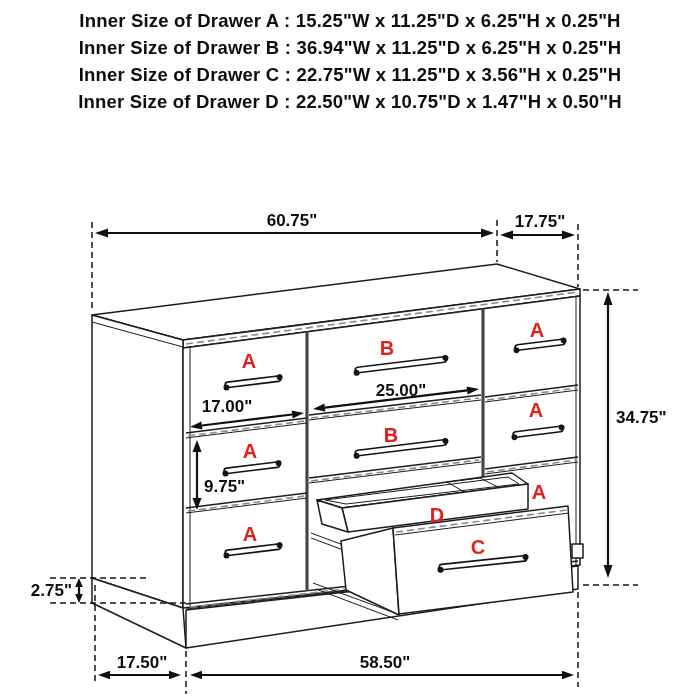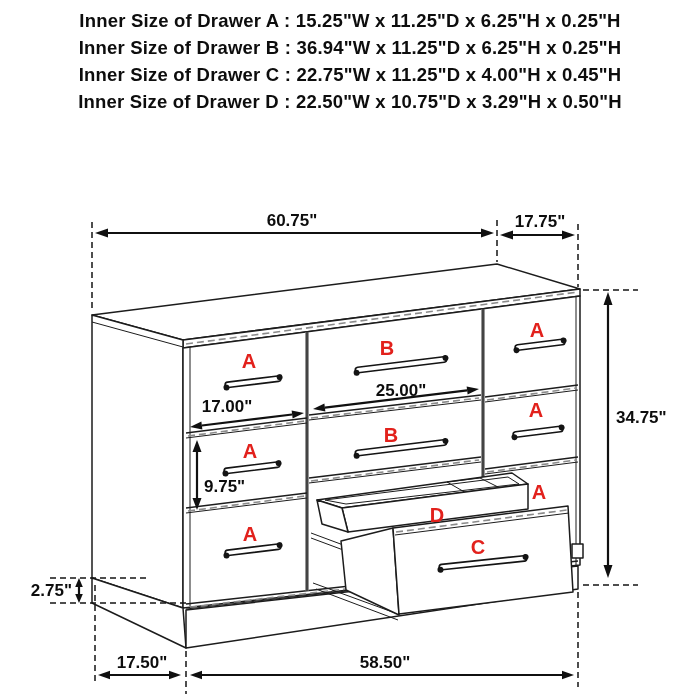--- a/index.html
+++ b/index.html
@@ -22,22 +22,22 @@
   .letter{font-weight:bold;font-size:20px;fill:#e2211c;}
   .hbar{fill:#ffffff;stroke:#141414;stroke-width:1.6;}
   .hcap{fill:#141414;stroke:none;}
 </style>
 </head>
 <body>
 
 <div class="header">
   <div>Inner Size of Drawer A : 15.25"W x 11.25"D x 6.25"H x 0.25"H</div>
   <div>Inner Size of Drawer B : 36.94"W x 11.25"D x 6.25"H x 0.25"H</div>
-  <div>Inner Size of Drawer C : 22.75"W x 11.25"D x 4.00"H x 0.45"H</div>
-  <div>Inner Size of Drawer D : 22.50"W x 10.75"D x 3.29"H x 0.50"H</div>
+  <div>Inner Size of Drawer C : 22.75"W x 11.25"D x 3.56"H x 0.25"H</div>
+  <div>Inner Size of Drawer D : 22.50"W x 10.75"D x 1.47"H x 0.50"H</div>
 </div>
 
 <svg width="700" height="700" viewBox="0 0 700 700">
 
   <g>
 
     <polygon class="fw" points="92,315 497,264 580,289 183,340"></polygon>
 
     <polygon class="fw" points="183,340 580,289 580,296 183,348"></polygon>
     <line class="hatch" x1="186" y1="344" x2="578" y2="292"></line>

